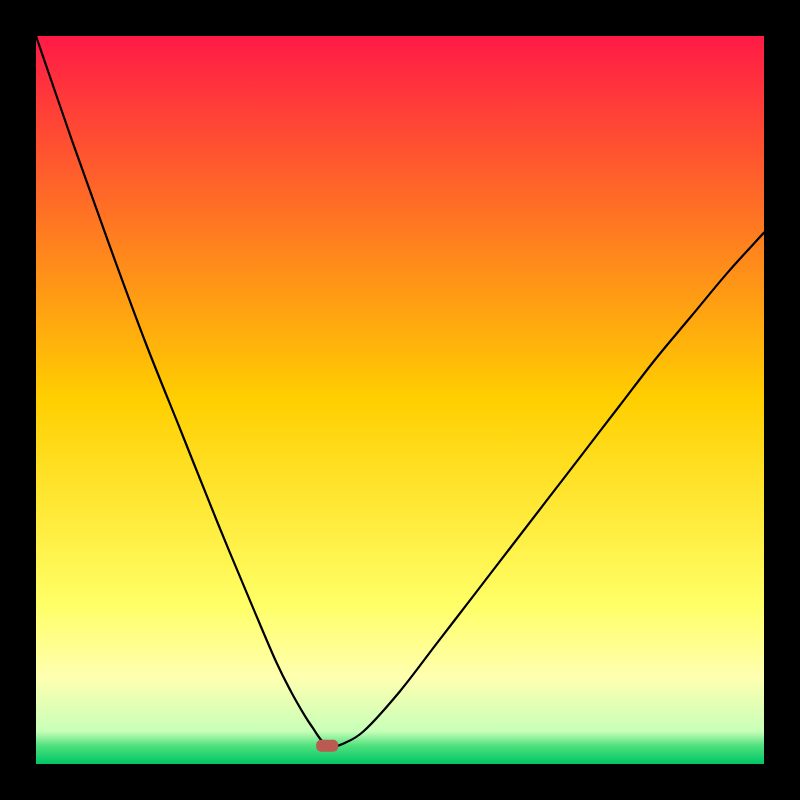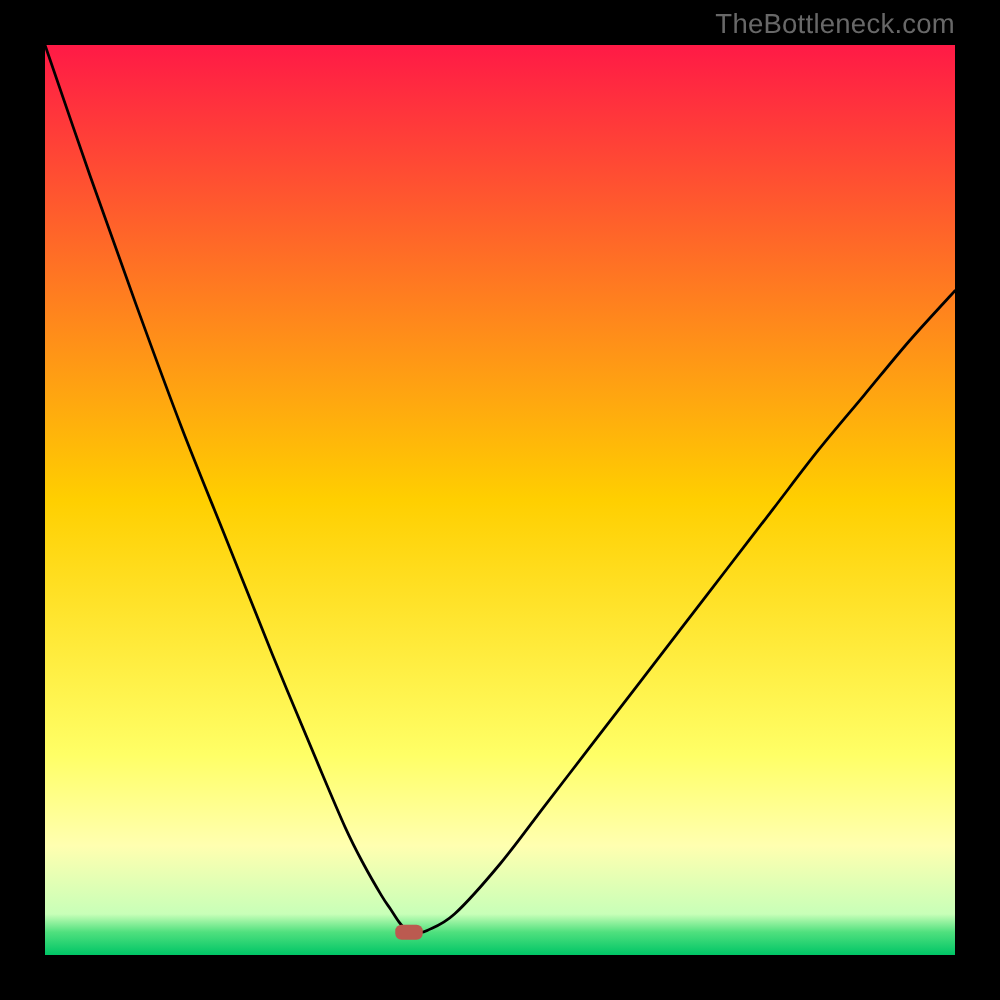--- a/index.html
+++ b/index.html
@@ -34,21 +34,20 @@
     color: #686868;
     font-size: 22px;
     font-weight: 500;
     letter-spacing: 0.2px;
   }
 </style>
 </head>
 <body>
 
 <div class="frame">
-  <div class="watermark">TheBottleneck.com</div>
 
   <div class="plot-area">
     <svg id="chart-svg" width="728" height="728" viewBox="0 0 728 728">
       <defs>
         <linearGradient id="bg-grad" x1="0" y1="0" x2="0" y2="1">
             <stop offset="0%" stop-color="#ff1a46"></stop>
             <stop offset="50%" stop-color="#ffcf00"></stop>
             <stop offset="78%" stop-color="#ffff66"></stop>
             <stop offset="88%" stop-color="#ffffb0"></stop>
             <stop offset="95.5%" stop-color="#c8ffb8"></stop>

